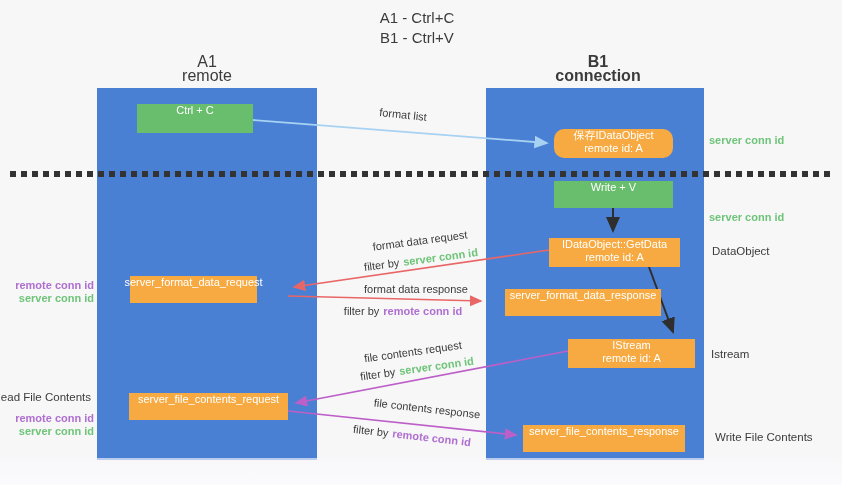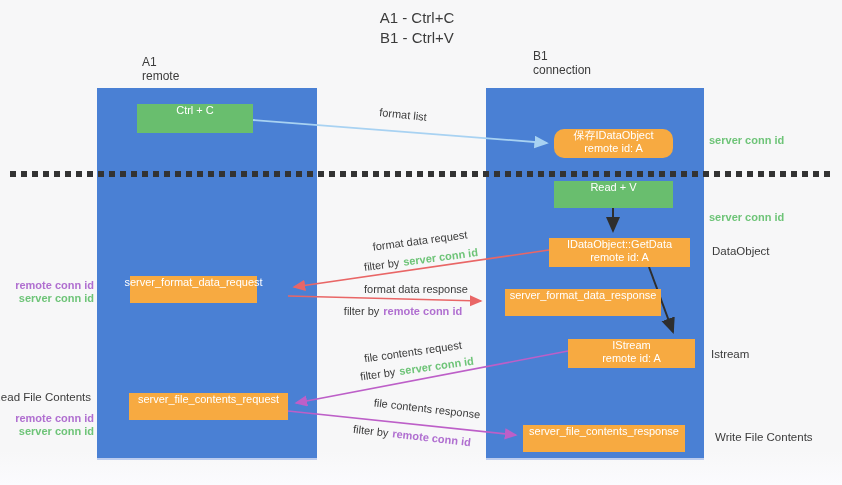--- a/index.html
+++ b/index.html
@@ -18,22 +18,22 @@
   }
   .abs { position: absolute; }
 
   .title {
     left: 312px; top: 8px; width: 210px;
     text-align: center;
     font-size: 15px; line-height: 20px; color: #3b3b3b;
     z-index: 2;
   }
   .lane-header {
-    width: 130px; text-align: left;
-    font-size: 12px; line-height: 14px; color: #3b3b3b;
+    width: 130px; text-align: center;
+    font-size: 16px; line-height: 14px; color: #3b3b3b;
     z-index: 2;
   }
   .lane {
     background: #4a80d4;
     border-bottom: 2px solid #bcccee;
     z-index: 1;
   }
   .divider {
     left: 10px; top: 171px; width: 822px; height: 6px;
     background: repeating-linear-gradient(90deg, #333 0px, #333 6px, transparent 6px, transparent 11px);
@@ -68,21 +68,21 @@
 
   <div class="abs title">
     <div>A1 - Ctrl+C</div>
     <div>B1 - Ctrl+V</div>
   </div>
 
   <div class="abs lane-header" style="left:142px; top:55px;">
     <div>A1</div>
     <div>remote</div>
   </div>
-  <div class="abs lane-header" style="left:533px; top:49px;">
+  <div class="abs lane-header" style="left:533px; top:55px;font-weight:bold;">
     <div>B1</div>
     <div>connection</div>
   </div>
 
   <div class="abs lane" style="left:97px;  top:88px; width:220px; height:372px;"></div>
   <div class="abs lane" style="left:486px; top:88px; width:218px; height:372px;"></div>
 
   <div class="abs divider"></div>
 
   <svg class="abs arrows" width="842" height="485" viewBox="0 0 842 485">
@@ -112,24 +112,24 @@
   <div class="abs node green" style="left:137px; top:104px; width:116px; height:29px;">
     <div>Ctrl + C</div>
   </div>
 
   <div class="abs node orange" style="left:554px; top:129px; width:119px; height:29px;border-radius:10px;">
     <div>保存IDataObject</div>
     <div>remote id: A</div>
   </div>
 
   <div class="abs node green" style="left:554px; top:181px; width:119px; height:27px;">
-    <div>Read + V</div>
+    <div>Write + V</div>
   </div>
 
-  <div class="abs node orange" style="left:549px; top:238px; width:141px; height:29px;">
+  <div class="abs node orange" style="left:549px; top:238px; width:131px; height:29px;">
     <div>IDataObject::GetData</div>
     <div>remote id: A</div>
   </div>
 
   <div class="abs node orange" style="left:130px; top:276px; width:127px; height:27px;">
     <div>server_format_data_request</div>
   </div>
 
   <div class="abs node orange" style="left:505px; top:289px; width:156px; height:27px;">
     <div>server_format_data_response</div>

